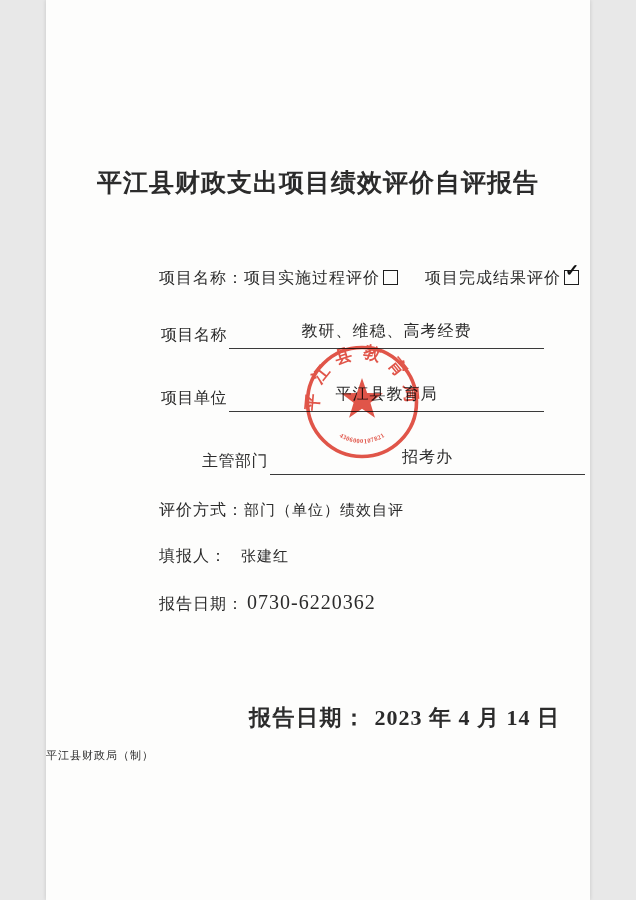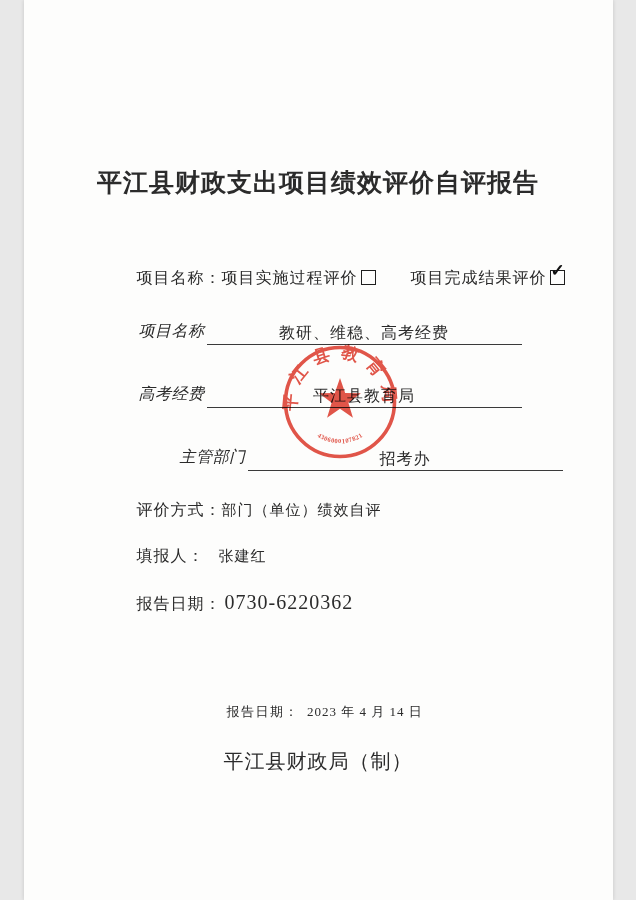--- a/index.html
+++ b/index.html
@@ -1,18 +1,18 @@
 <!DOCTYPE html>
 <html lang="zh"><head>
 <meta charset="utf-8">
 <style>
   html,body{margin:0;padding:0;background:#e8e8e8;}
   .page{
     position:relative;
-    width:589px;height:900px;
+    width:544px;height:900px;
     margin:0 auto;
     background:#fdfdfc;
     font-family:"Liberation Serif","DejaVu Serif",serif;
     color:#2b2b2b;
     overflow:hidden;
     box-shadow:0 0 4px rgba(0,0,0,.15);
   }
   .title{
     position:absolute;top:149px;left:0;right:0;
     text-align:center;
@@ -24,40 +24,40 @@
   .cb{
     display:inline-block;width:13px;height:13px;
     border:1.6px solid #1e1e1e;
     margin-left:3px;vertical-align:-2px;position:relative;
   }
   .cb .check{
     position:absolute;left:0px;top:-9px;
     font-style:normal;font-weight:bold;font-size:17px;color:#111;
     line-height:1;
   }
-  .opt2{margin-left:35px;}
+  .opt2{margin-left:27px;}
   .frow{
     position:absolute;left:115px;width:383px;
     display:flex;align-items:flex-end;
     font-size:16px;white-space:nowrap;
   }
-  .flabel{letter-spacing:0.5px;padding-bottom:3px;font-style:italic;}
+  .flabel{letter-spacing:0.5px;padding-bottom:3px;}
   .fline{
     flex:1;margin-left:2px;
     border-bottom:1.3px solid #3a3a3a;
-    text-align:center;padding-bottom:0;
+    text-align:center;padding-bottom:6px;
     letter-spacing:1px;
   }
   .srow-reporter .val{margin-left:14px;}
   .srow-phone .val{margin-left:3px;letter-spacing:1px;font-size:20px;}
-  .daterow{position:absolute;left:203px;top:703px;font-size:13px;letter-spacing:1.5px;white-space:nowrap;}
+  .daterow{position:absolute;left:203px;top:703px;font-size:22px;letter-spacing:1.5px;white-space:nowrap;font-weight:bold;}
   .daterow .val{margin-left:8px;letter-spacing:1px;}
   .issuer{
     position:absolute;top:748px;left:0;right:0;
-    text-align:center;font-size:20px;letter-spacing:1px;font-family:Liberation Mono, monospace;
+    font-size:11px;letter-spacing:1px;font-family:Liberation Mono, monospace;
   }
   .stamp{
     position:absolute;left:231px;top:317px;
     width:170px;height:170px;
     mix-blend-mode:multiply;opacity:.92;
     pointer-events:none;
   }
   .stamp text{font-family:"Liberation Serif","DejaVu Serif",serif;}
 </style>
 </head>
@@ -70,21 +70,21 @@
   <div class="row" style="top:268px;">
     <span>项目名称：</span><span>项目实施过程评价</span><span class="cb"></span><span class="opt2">项目完成结果评价</span><span class="cb"><i class="check">✓</i></span>
   </div>
 
   <div class="frow" style="top:321px;">
     <span class="flabel">项目名称</span>
     <span class="fline"><span>教研、维稳、高考经费</span></span>
   </div>
 
   <div class="frow" style="top:384px;">
-    <span class="flabel">高考经费</span>
+    <span class="flabel">项目单位</span>
     <span class="fline"><span>平江县教育局</span></span>
   </div>
 
   <div class="frow" style="top:447px;margin-left:41px;">
     <span class="flabel">主管部门</span>
     <span class="fline"><span>招考办</span></span>
   </div>
 
   <div class="row" style="top:500px;">
     <span>评价方式：</span><span class="val">部门（单位）绩效自评</span>

